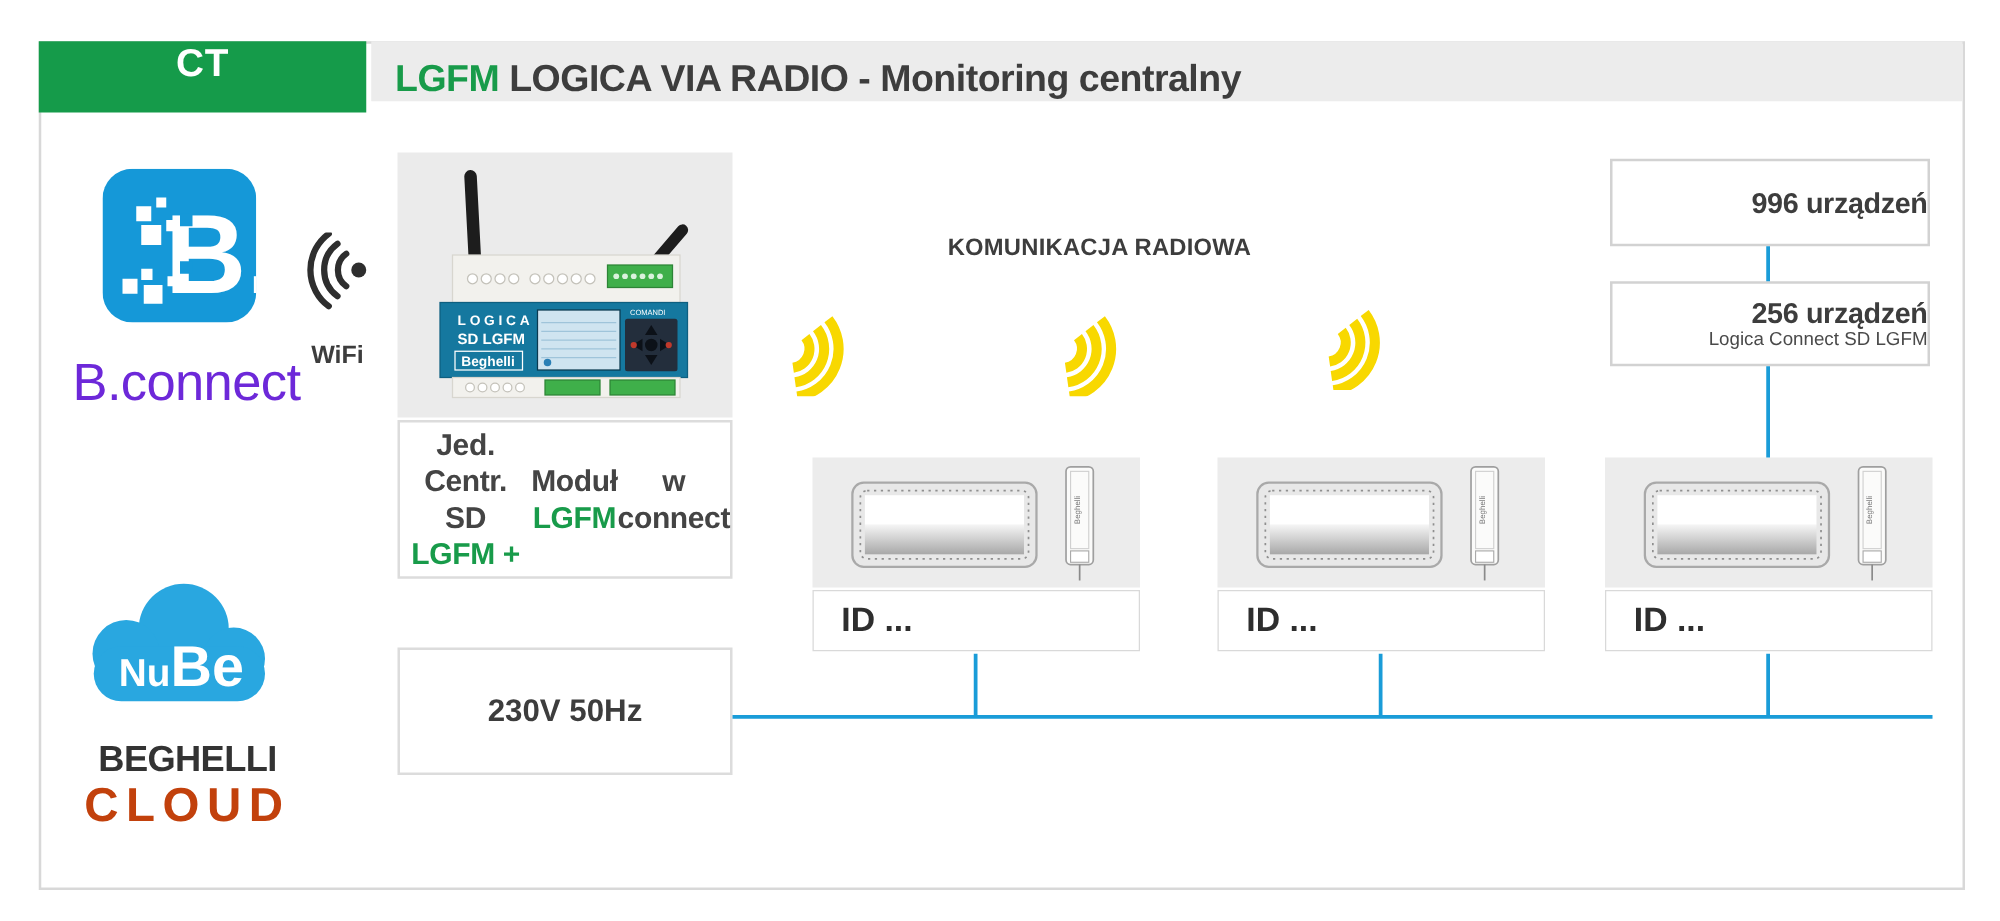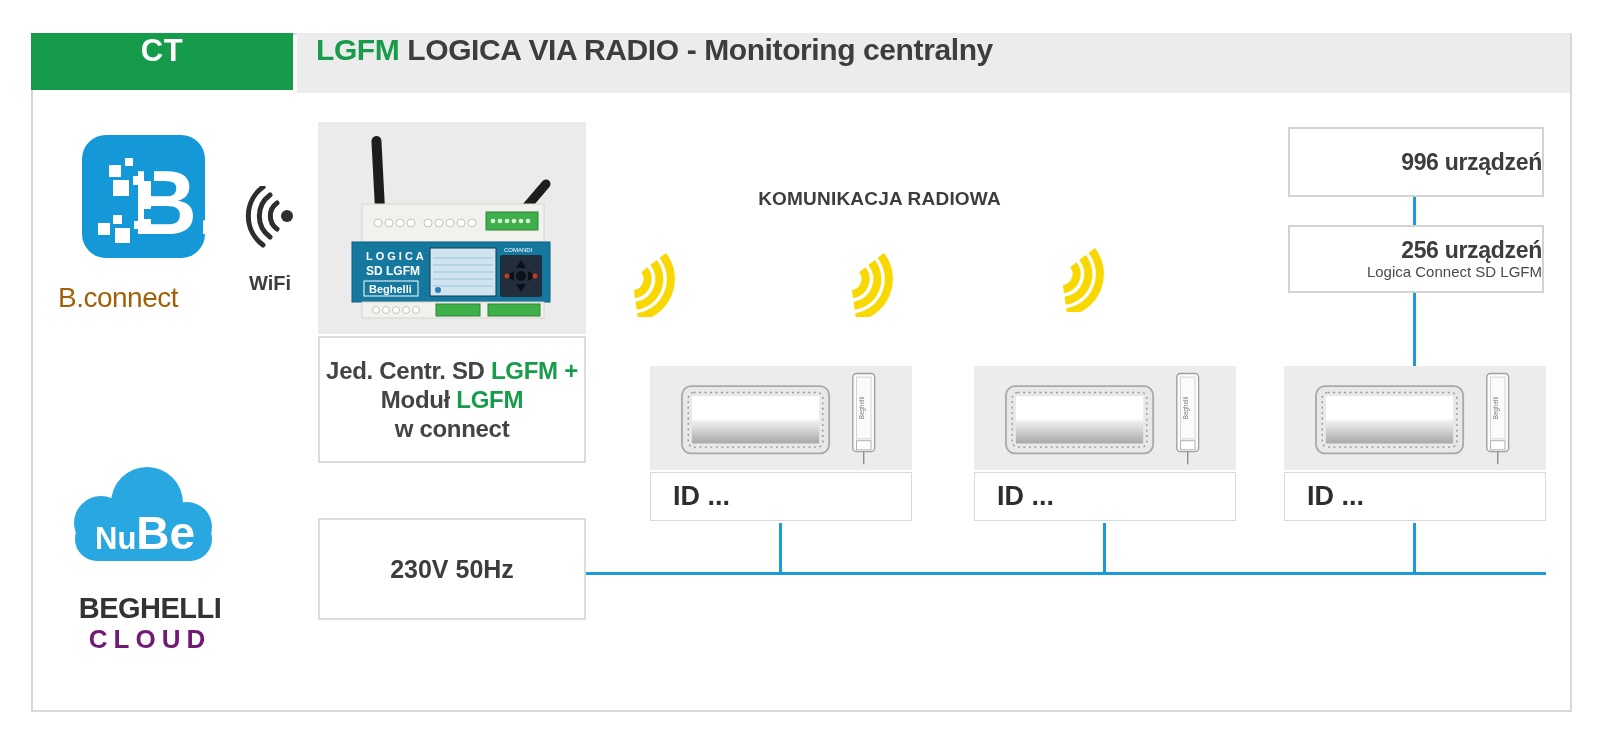--- a/index.html
+++ b/index.html
@@ -5,37 +5,37 @@
   html,body{margin:0;padding:0;background:#fff;}
   body{width:1600px;height:737px;position:relative;font-family:"Liberation Sans",sans-serif;overflow:hidden;}
   .abs{position:absolute;}
 
   
   .frame{left:31px;top:33px;width:1537px;height:675px;border:2px solid #d8d8d8;background:#fff;}
 
   
   .hdr-badge{left:31px;top:33px;width:262px;height:57px;background:#159b4a;display:flex;align-items:flex-start;justify-content:center;
              color:#fff;font-size:31px;font-weight:bold;letter-spacing:.5px;}
-  .hdr-bar{left:297px;top:33px;width:1273px;height:60px;background:#ececec;display:flex;align-items:flex-start;padding-left:19px;box-sizing:border-box;}
+  .hdr-bar{left:297px;top:33px;width:1273px;height:48px;background:#ececec;display:flex;align-items:flex-end;padding-left:19px;box-sizing:border-box;}
   .hdr-title{font-size:30px;font-weight:bold;color:#3d3d3d;letter-spacing:-.4px;white-space:pre;}
   .green-txt{color:#189b4a;}
 
   
   .bconnect-logo{left:82px;top:135px;width:123px;height:123px;}
   .wifi-wrap{left:237px;top:186px;width:66px;height:100px;text-align:center;}
   .wifi-label{font-size:20px;font-weight:bold;color:#3d3d3d;margin-top:16px;}
-  .bconnect-label{left:58px;top:282px;width:200px;font-size:28px;color:#a16207;letter-spacing:-.5px;}
+  .bconnect-label{left:58px;top:282px;width:200px;font-size:42px;color:#6d28d9;letter-spacing:-.5px;}
   .cloud-logo{left:63px;top:455px;width:160px;height:120px;}
   .cloud-line1{left:60px;top:592px;width:180px;font-size:29px;font-weight:bold;color:#333;letter-spacing:-.5px;text-align:center;}
-  .cloud-line2{left:56px;top:624px;width:188px;font-size:26px;font-weight:bold;color:#701a75;letter-spacing:6px;text-align:center;}
+  .cloud-line2{left:56px;top:624px;width:188px;font-size:38px;font-weight:bold;color:#c2410c;letter-spacing:6px;text-align:center;}
 
   
   .unit-img-box{left:318px;top:122px;width:268px;height:212px;background:#ebebeb;display:flex;align-items:center;justify-content:center;}
   .unit-caption{left:318px;top:336px;width:268px;height:127px;background:#fff;border:2px solid #dcdcdc;box-sizing:border-box;
-                display:flex;flex-direction:column;align-items:center;justify-content:center;
+                display:flex;align-items:center;justify-content:center;
                 font-size:24px;font-weight:bold;color:#444;line-height:29px;text-align:center;letter-spacing:-.3px;}
   .power-box{left:318px;top:518px;width:268px;height:102px;background:#fff;border:2px solid #dcdcdc;box-sizing:border-box;
              display:flex;align-items:center;justify-content:center;font-size:25px;font-weight:bold;color:#3d3d3d;}
 
   
   .radio-label{left:697px;top:188px;width:365px;text-align:center;font-size:19px;font-weight:bold;color:#3d3d3d;letter-spacing:.2px;}
   .wave{width:52px;height:74px;}
   .wave1{left:627px;top:243px;} .wave2{left:845px;top:243px;} .wave3{left:1056px;top:238px;}
 
   

